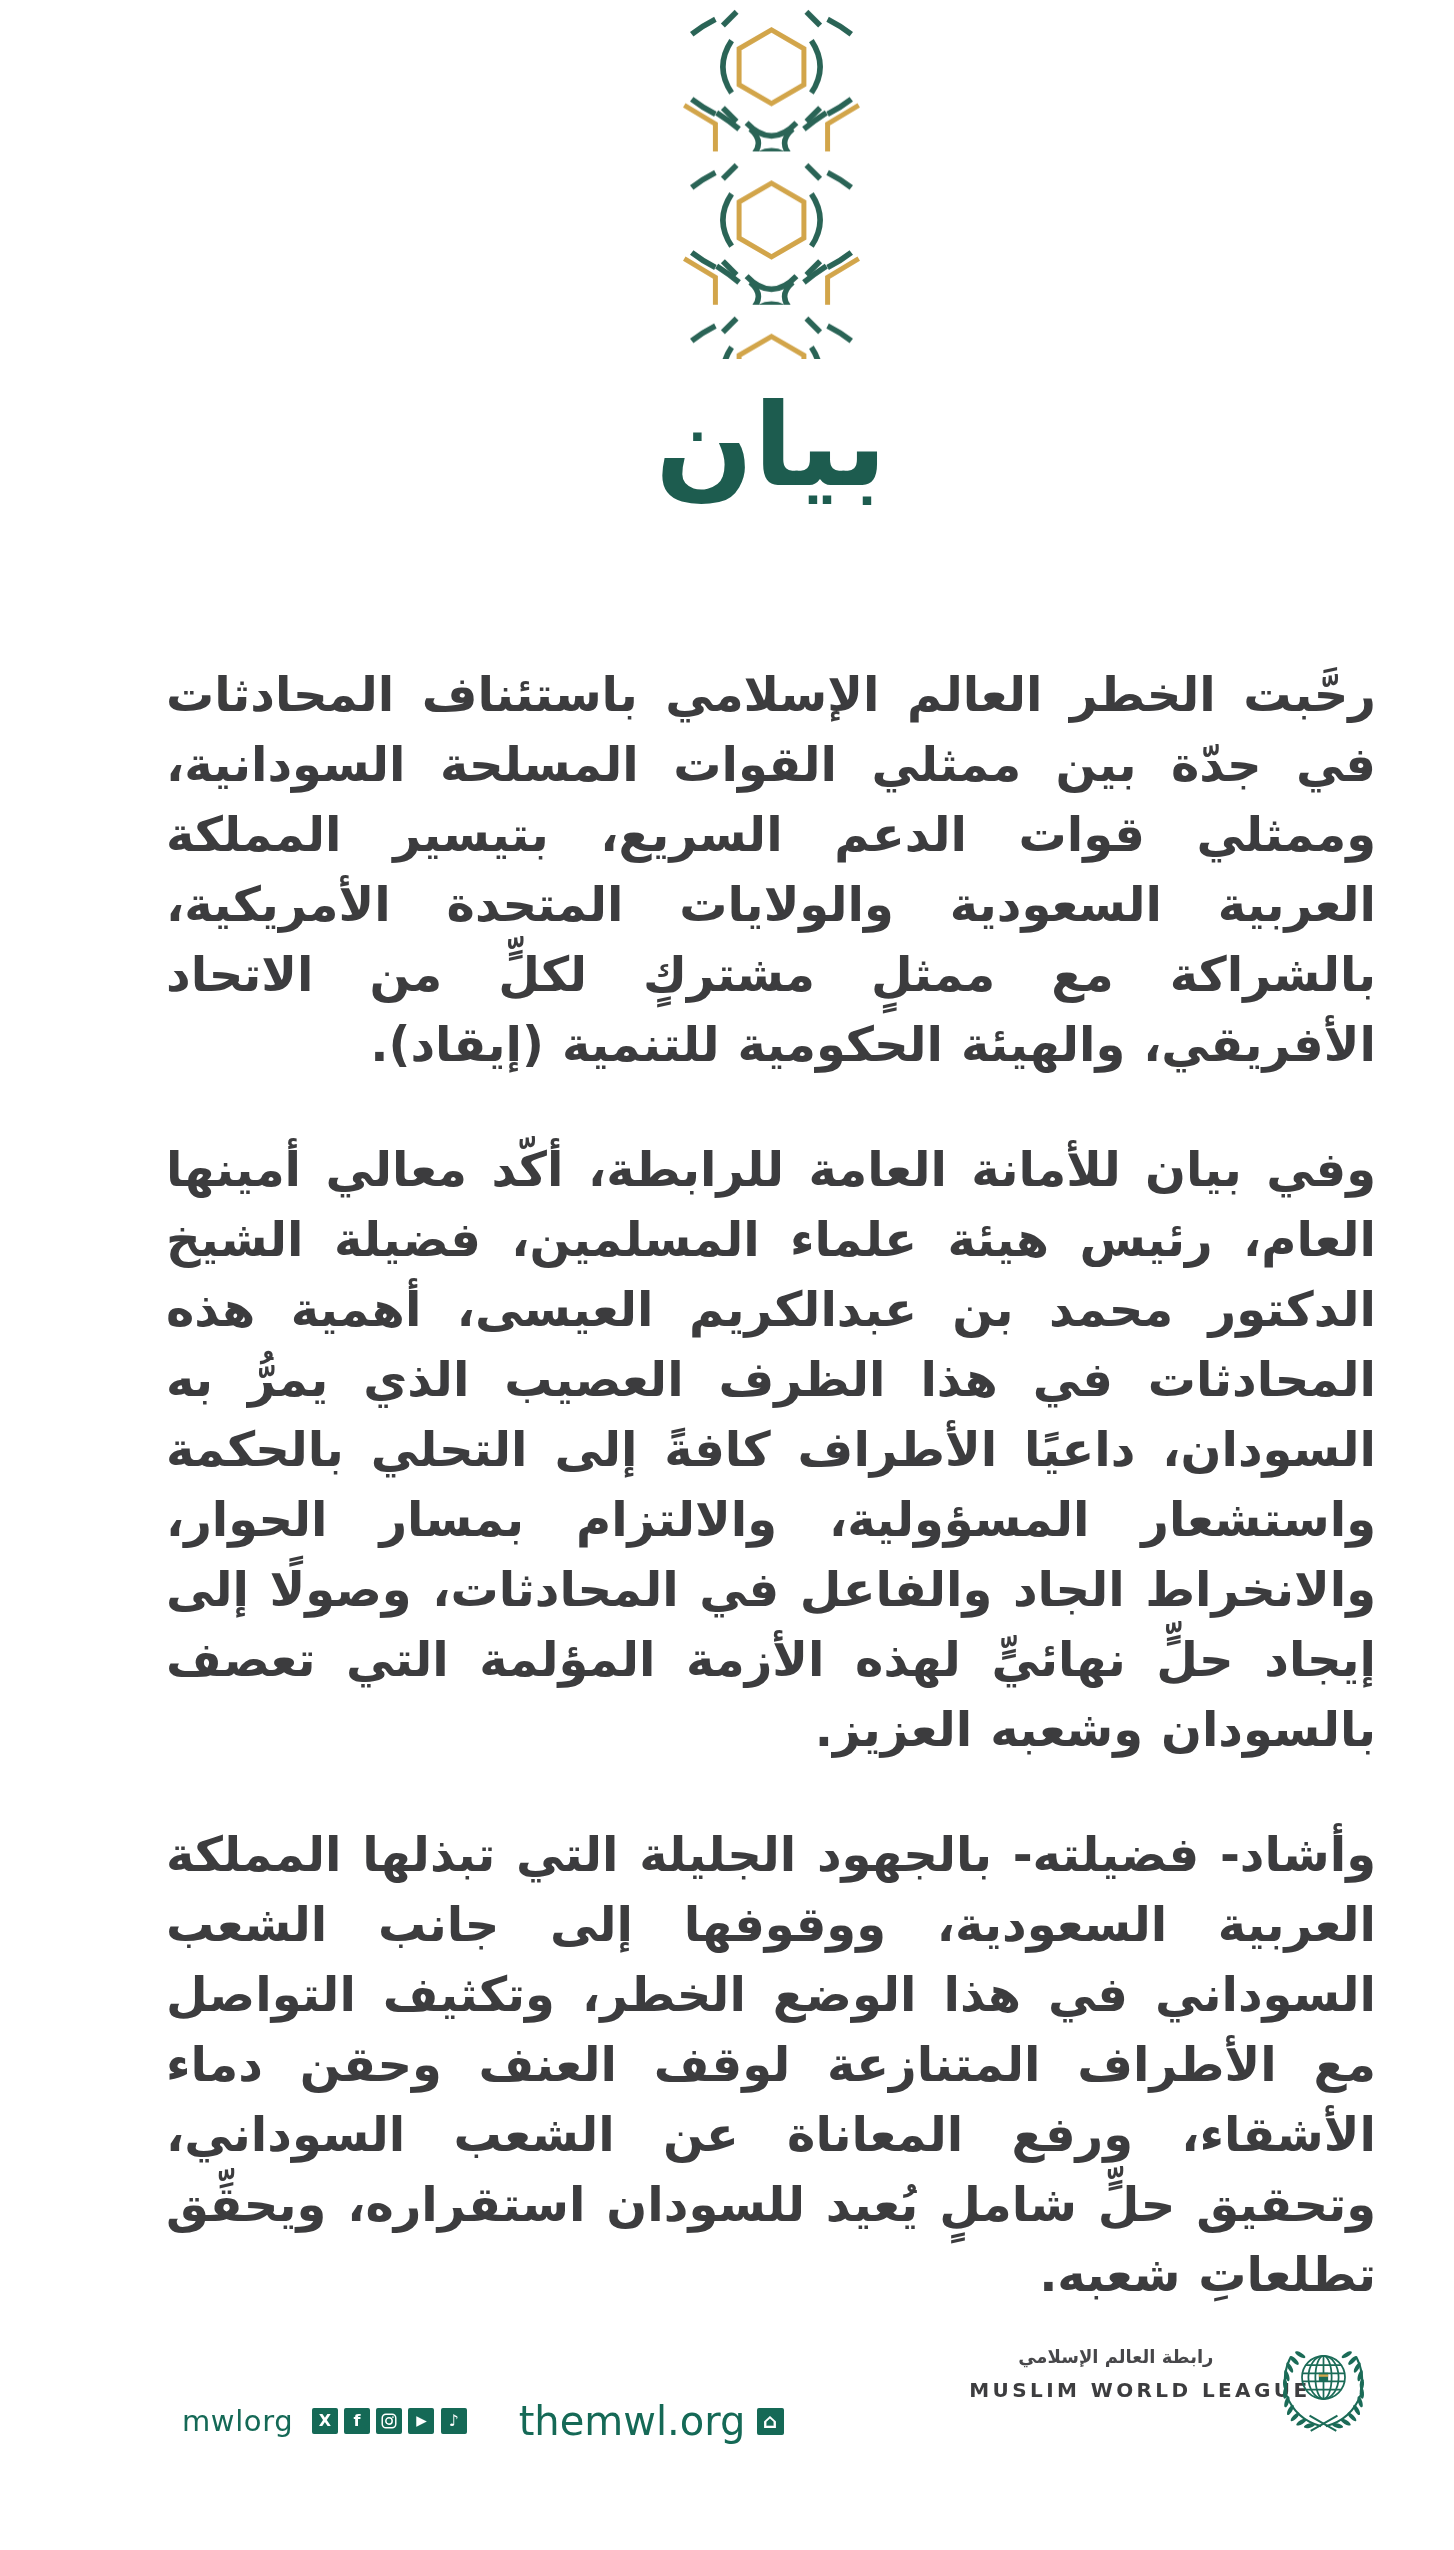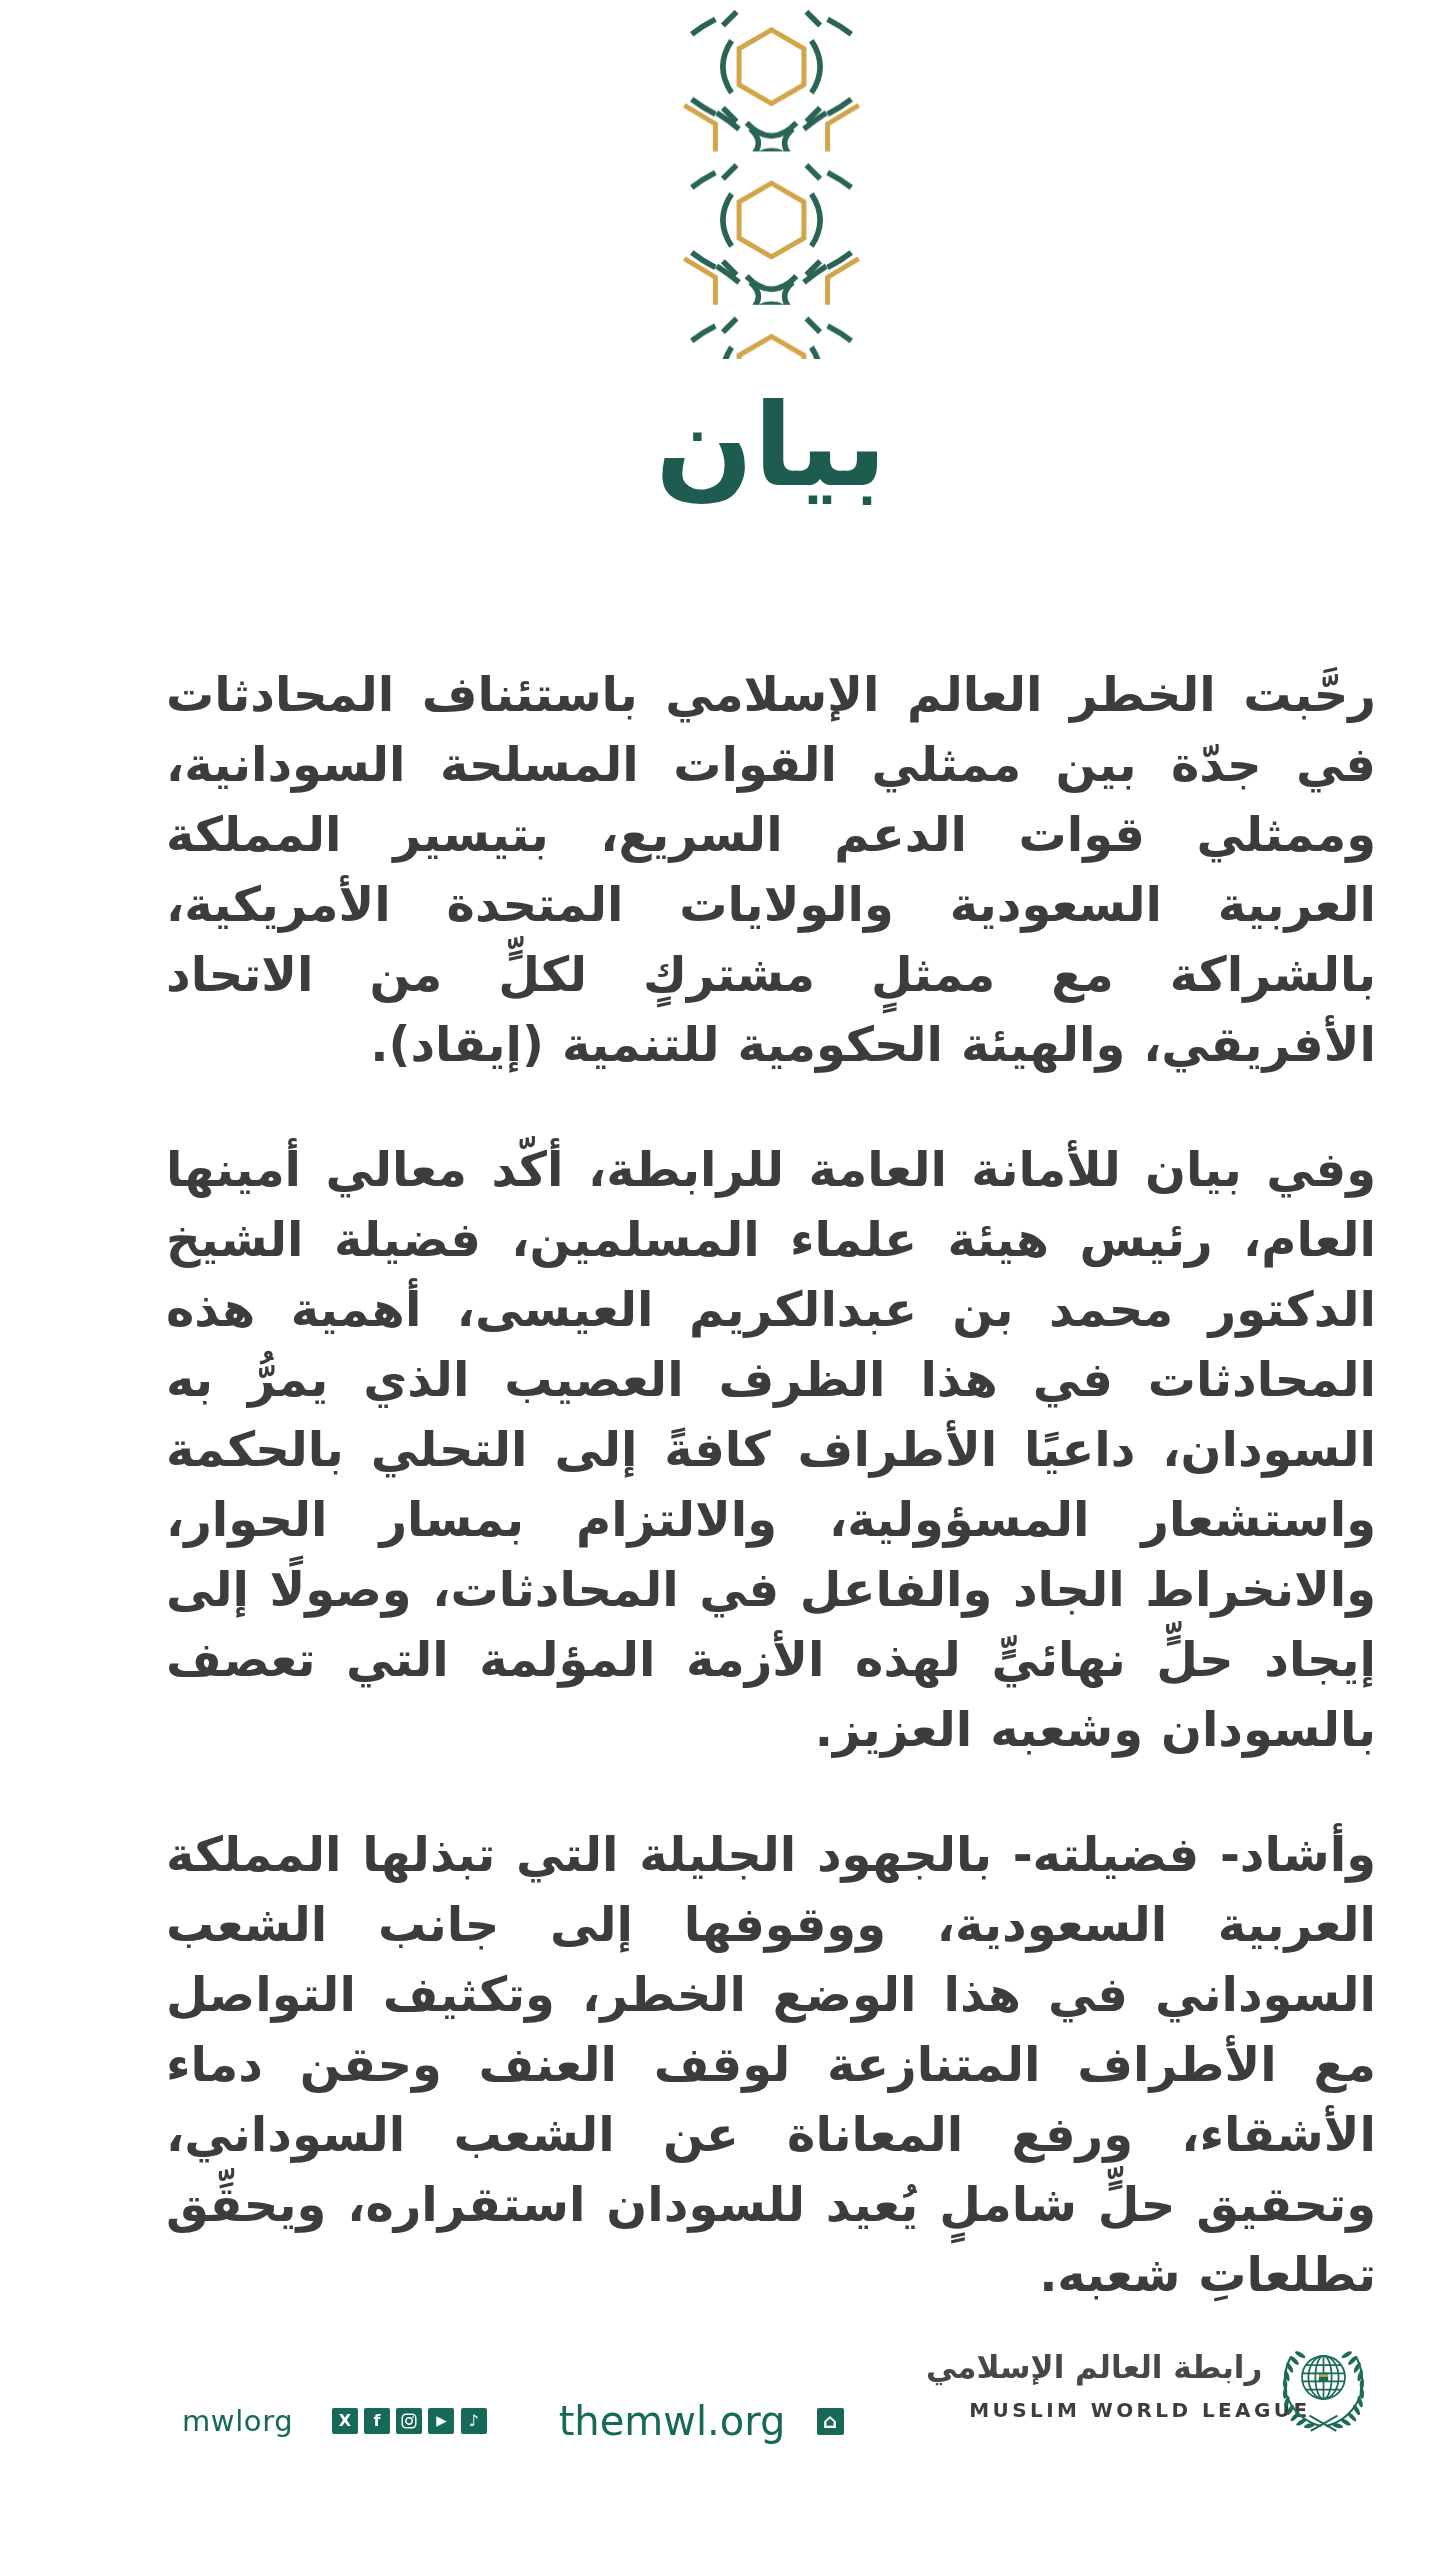--- a/index.html
+++ b/index.html
@@ -9,33 +9,33 @@
   .pattern{position:absolute;top:0;left:50%;margin-left:-88px;width:177px;height:359px;}
   
   .title{position:absolute;top:374px;left:0;width:100%;text-align:center;
          color:#1D5C4F;font-size:115px;line-height:143px;font-weight:bold;direction:rtl;}
   
   .content{position:absolute;top:659px;right:122px;left:122px;direction:rtl;color:#3C3C3E;}
   .content h2{margin:0 0 62px 0;font-size:51px;line-height:1.1;font-weight:bold;text-align:right;color:#3C3C3E;}
   .content p{margin:0 0 55px 0;font-size:48px;line-height:70px;font-weight:bold;
              text-align:justify;text-align-last:right;word-spacing:1.2px;}
   
-  .footer-left{position:absolute;left:138px;top:2406px;height:30px;display:flex;align-items:center;gap:20px;}
+  .footer-left{position:absolute;left:138px;top:2406px;height:30px;display:flex;align-items:center;}
   .handle{color:#156956;font-size:29px;letter-spacing:0.6px;margin-right:18.7px;}
   .socials{display:flex;align-items:center;gap:6.2px;}
   .sq{width:26px;height:26px;border-radius:1.9px;background:#156956;display:flex;
       align-items:center;justify-content:center;color:#ffffff;}
   .sq .glyph{font-size:16px;font-weight:bold;line-height:1;}
   .site{color:#156956;font-size:40px;margin:0 11.2px 0 52px;}
   .home-sq{width:27px;height:27px;border-radius:1.9px;background:#156956;display:flex;
            align-items:center;justify-content:center;color:#ffffff;}
   .home-sq .glyph{font-size:20px;font-weight:bold;line-height:1;}
   .logo{position:absolute;right:122px;top:2339px;display:flex;align-items:flex-start;}
   .wordmark{width:293px;text-align:center;margin-top:3.7px;}
-  .wordmark .ar{color:#47474A;font-size:31px;font-weight:bold;white-space:nowrap;direction:rtl;line-height:1.6;}
+  .wordmark .ar{color:#47474A;font-size:18px;font-weight:bold;white-space:nowrap;direction:rtl;line-height:1.6;}
   .wordmark .en{color:#3D3D3F;font-size:20px;font-weight:bold;letter-spacing:3.4px;white-space:nowrap;margin-top:6.2px;}
   .emblem{margin-left:8.7px;}
 </style>
 </head>
 <body>
 
 <div class="page">
 
   <svg class="pattern" width="177" height="359" viewBox="0 0 284 576" aria-hidden="true">
     <defs>

